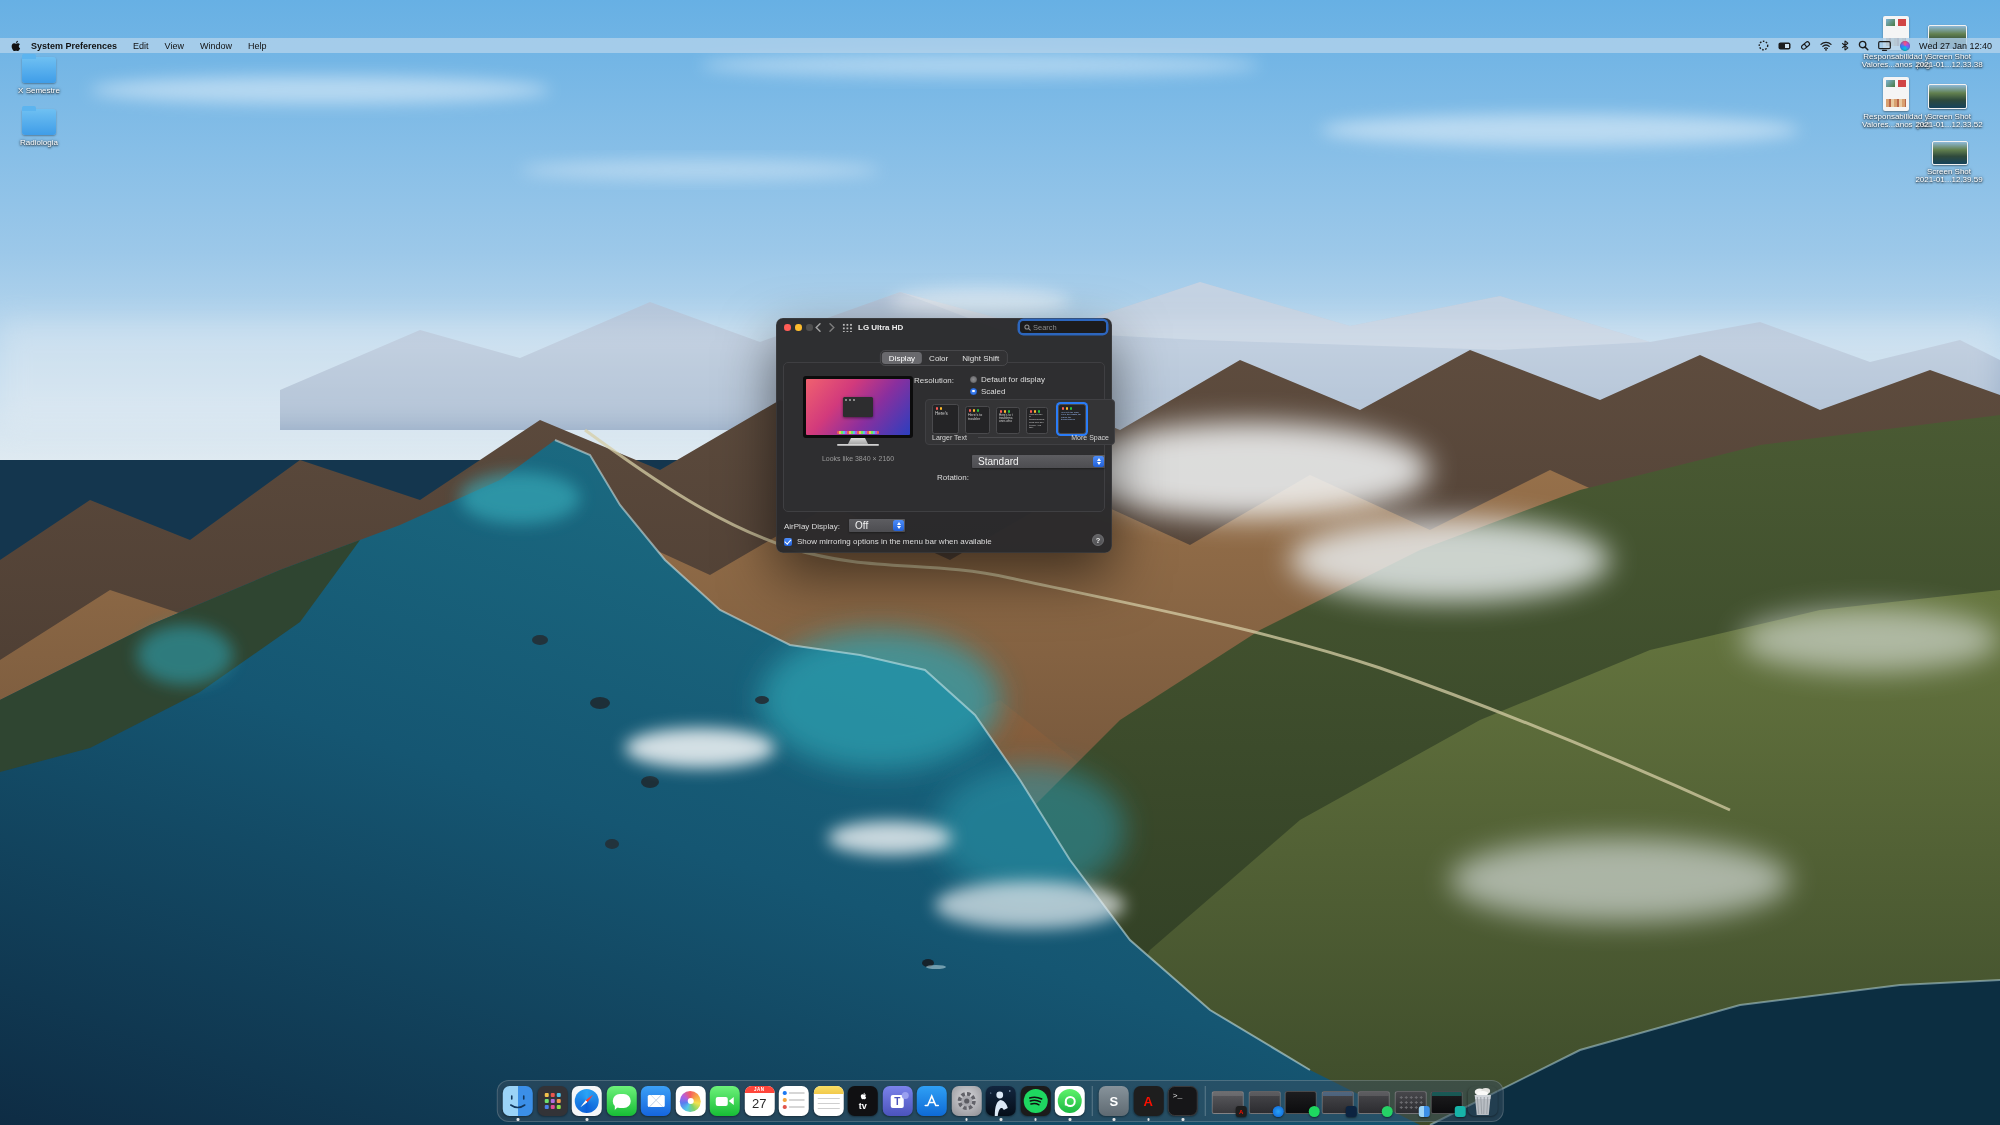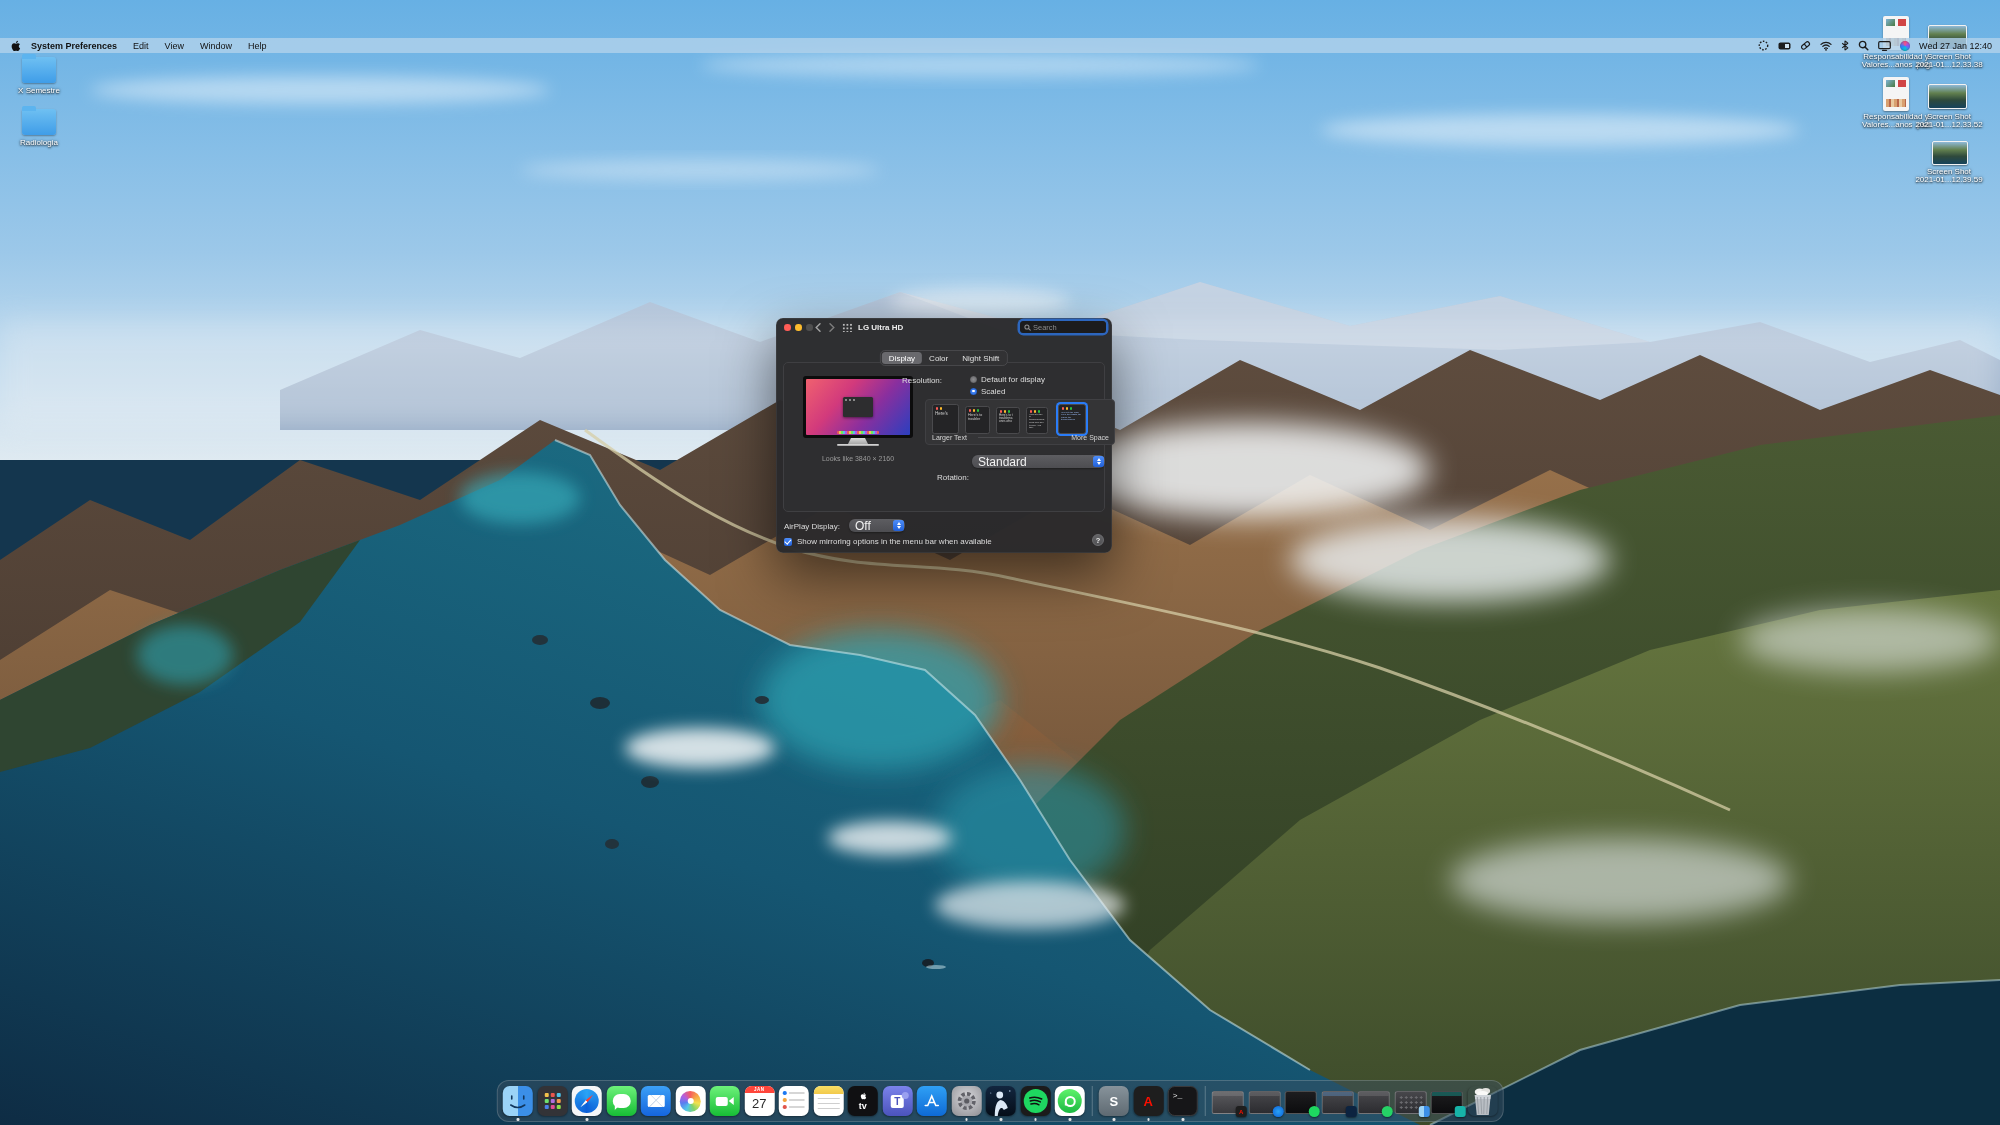--- a/index.html
+++ b/index.html
@@ -83,42 +83,42 @@
   .mscreen .mdock{position:absolute;left:50%;bottom:1.5px;transform:translateX(-50%);
     width:42px;height:2.5px;border-radius:1px;
     background:repeating-linear-gradient(90deg,#e85b5b 0 2px,#e8c75b 2px 4px,#6fe85b 4px 6px,#5bc0e8 6px 8px,#b05be8 8px 10px);}
   .mstand{position:absolute;left:64px;top:75px;width:20px;height:6px;
     background:linear-gradient(#d8d8d8,#a8a8a8);clip-path:polygon(15% 0,85% 0,100% 100%,0 100%);}
   .mbase{position:absolute;left:53px;top:81px;width:42px;height:2px;border-radius:1px;
     background:linear-gradient(#e2e2e2,#9b9b9b);}
   .mcaption{position:absolute;left:19px;top:92px;width:110px;text-align:center;
     font-size:7px;color:#9a9a9a;}
   
-  .reslabel{position:absolute;left:118px;top:13px;width:64px;text-align:left;color:#dcdcdc;}
+  .reslabel{position:absolute;left:118px;top:13px;width:64px;text-align:center;color:#dcdcdc;}
   .radio-row{position:absolute;display:flex;align-items:center;gap:4px;}
   .radio{width:7px;height:7px;border-radius:50%;background:radial-gradient(#8d8d90,#626265);
     box-shadow:inset 0 0 1px rgba(0,0,0,.6);}
   .radio.on{background:radial-gradient(#4d8df8,#1d61dd);position:relative;}
   .radio.on::after{content:"";position:absolute;left:2.2px;top:2.2px;width:2.6px;height:2.6px;
     border-radius:50%;background:#fff;}
   .strip{position:absolute;left:141px;top:36px;width:188px;height:44px;
     background:#343436;border:1px solid #404043;border-radius:4px;}
   .thumb{position:absolute;background:#242426;border:1px solid #4a4a4d;border-radius:2.5px;
     overflow:hidden;color:#cfcfcf;}
   .thumb .dots{display:flex;gap:1.5px;margin:2px 0 1px 2.5px;}
   .thumb .dots i{width:2.6px;height:2.6px;border-radius:50%;display:block;}
   .d-r{background:#ff5d57;}.d-y{background:#fdbc2e;}.d-g{background:#29c43f;}
   .thumb .ttext{padding:0 2px;word-break:break-word;line-height:1.15;}
   .thumb.sel{box-shadow:0 0 0 2px #2a7cf7;}
   .thumb.sel .ttext{color:#9fc2ff;}
   .strip-cap{position:absolute;bottom:3px;font-size:7px;color:#d6d6d6;}
   .strip-line{position:absolute;bottom:6.5px;left:52px;right:56px;height:1px;background:#4a4a4d;}
   .rot-label{position:absolute;left:148px;top:110px;width:37px;text-align:right;color:#dcdcdc;}
   .dropdown{position:absolute;height:13px;background:linear-gradient(#5d5d61,#4d4d51);
-    border-radius:6px;display:flex;align-items:center;color:#f2f2f2;font-size:12px;
+    border-radius:1px;display:flex;align-items:center;color:#f2f2f2;font-size:10px;
     box-shadow:0 1px 2px rgba(0,0,0,.35);}
   .dropdown .txt{padding-left:6px;}
   .dd-cap{position:absolute;right:1px;top:1px;bottom:1px;width:11px;border-radius:2.5px;
     background:linear-gradient(#4d8df8,#2160d8);display:flex;flex-direction:column;
     align-items:center;justify-content:center;gap:1px;}
   .dd-cap i{display:block;width:0;height:0;border-left:2.5px solid transparent;border-right:2.5px solid transparent;}
   .dd-up{border-bottom:3px solid #fff;}
   .dd-down{border-top:3px solid #fff;}
   .rot-dd{left:188px;top:92px;width:133px;}
   

